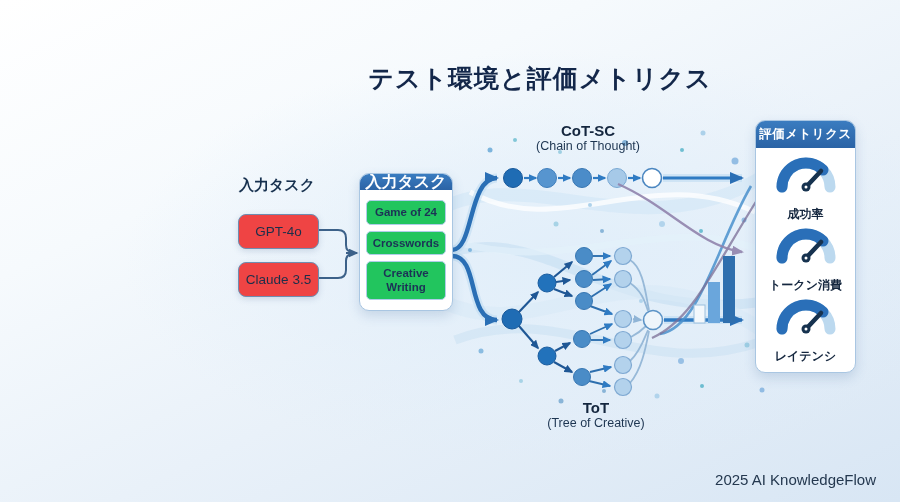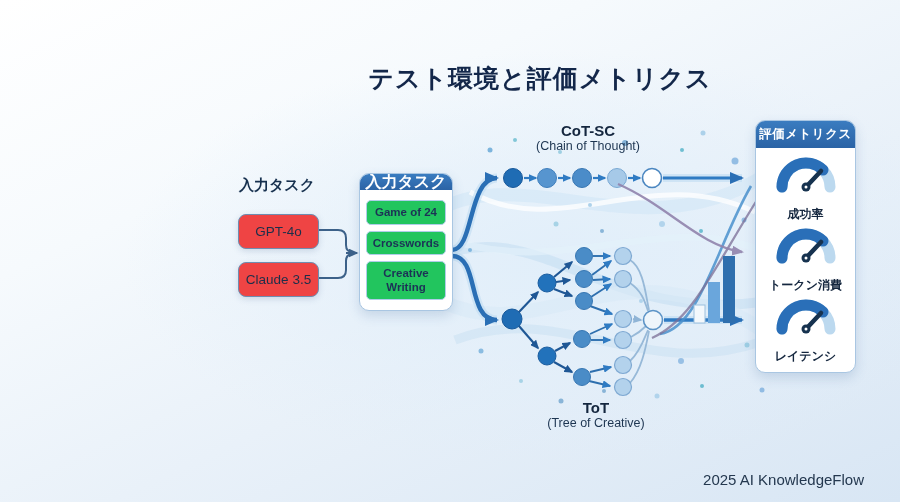--- a/index.html
+++ b/index.html
@@ -47,21 +47,21 @@
   .metrics-panel{top:120px;left:755px;width:99px;height:251px;}
   .metrics-panel .panel-header{height:27px;font-size:12.5px;letter-spacing:.5px;}
   .metrics-body{flex:1;display:flex;flex-direction:column;justify-content:space-evenly;align-items:center;padding:4px 0 6px;}
   .metric{display:flex;flex-direction:column;align-items:center;gap:13px;}
   .metric-label{font-size:12px;font-weight:600;color:#14263e;white-space:nowrap;}
   .method-label{text-align:center;line-height:1.15;}
   .method-name{font-size:15px;font-weight:800;color:#14263e;}
   .method-sub{font-size:12.5px;color:#1d3551;}
   .cot-label{top:122px;left:588px;transform:translateX(-50%);}
   .tot-label{top:399px;left:596px;transform:translateX(-50%);}
-  .footer{top:471px;right:36px;font-size:15px;color:#24384f;}
+  .footer{top:471px;right:24px;font-size:15px;color:#24384f;}
   svg.flow{position:absolute;inset:0;}
 </style>
 </head>
 <body>
 
 <div class="bg-tint abs"></div>
 
 <svg class="flow" width="900" height="502" viewBox="0 0 900 502">
   <defs>
     <marker id="ar-slate" markerUnits="userSpaceOnUse" markerWidth="10" markerHeight="9" refX="8.5" refY="4.5" orient="auto">

